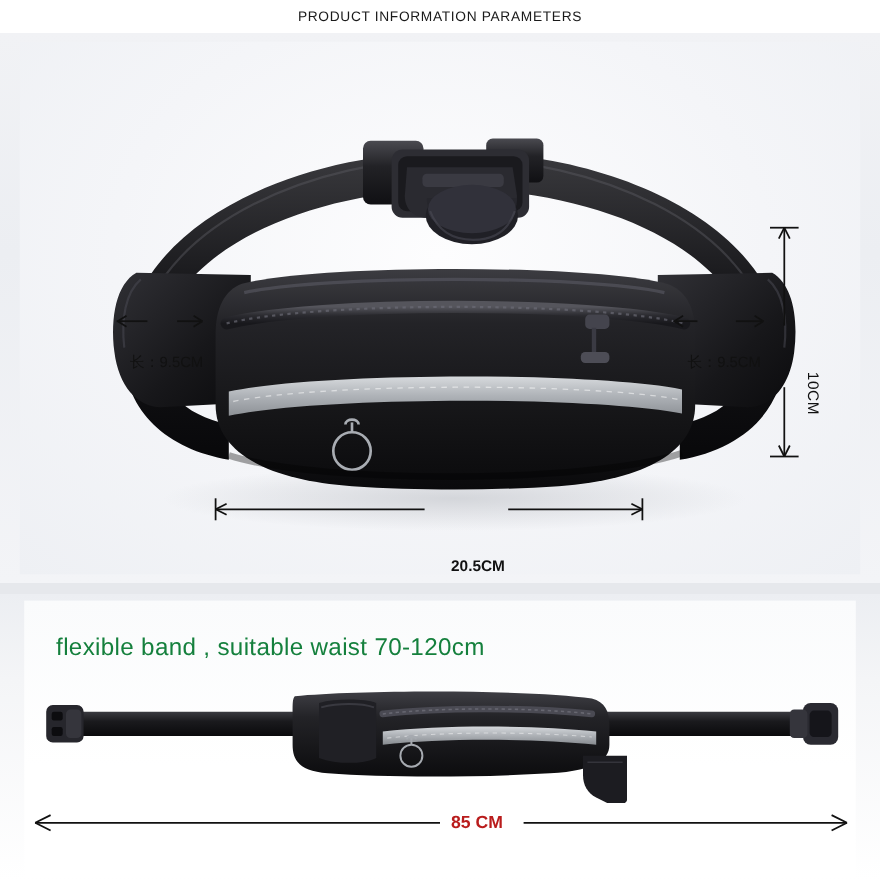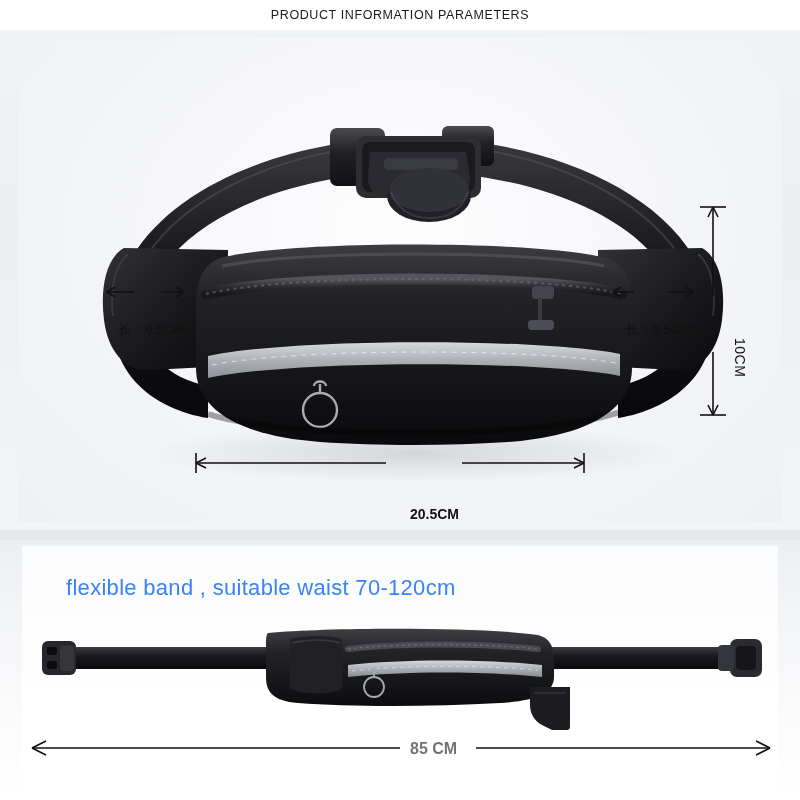--- a/index.html
+++ b/index.html
@@ -74,24 +74,24 @@
   }
   .panel2-inner {
     position: absolute;
     left: 22px; top: 6px;
     width: 756px;
     height: 252px;
     background: linear-gradient(180deg, #fafbfc 0%, #ffffff 60%, #ffffff 100%);
   }
   .flex-caption {
     position: absolute;
-    left: 66px;
+    left: 51px;
     top: 575px;
     font-size: 22px;
-    color: #3b82f6;
+    color: #15803d;
     letter-spacing: 0.3px;
     white-space: nowrap;
   }
 
   
   .bag-wrap {
     position: absolute;
     left: 70px;
     top: 80px;
     width: 650px;
@@ -126,21 +126,21 @@
     font-weight: 500;
     writing-mode: vertical-rl;
     text-orientation: mixed;
     letter-spacing: 0.5px;
   }
   .dim-85 {
     left: 410px;
     top: 740px;
     font-size: 16px;
     font-weight: 700;
-    color: #737373;
+    color: #b91c1c;
   }
 
   svg.overlay {
     position: absolute;
     left: 0; top: 0;
     width: 800px;
     height: 800px;
     pointer-events: none;
   }
 </style>

